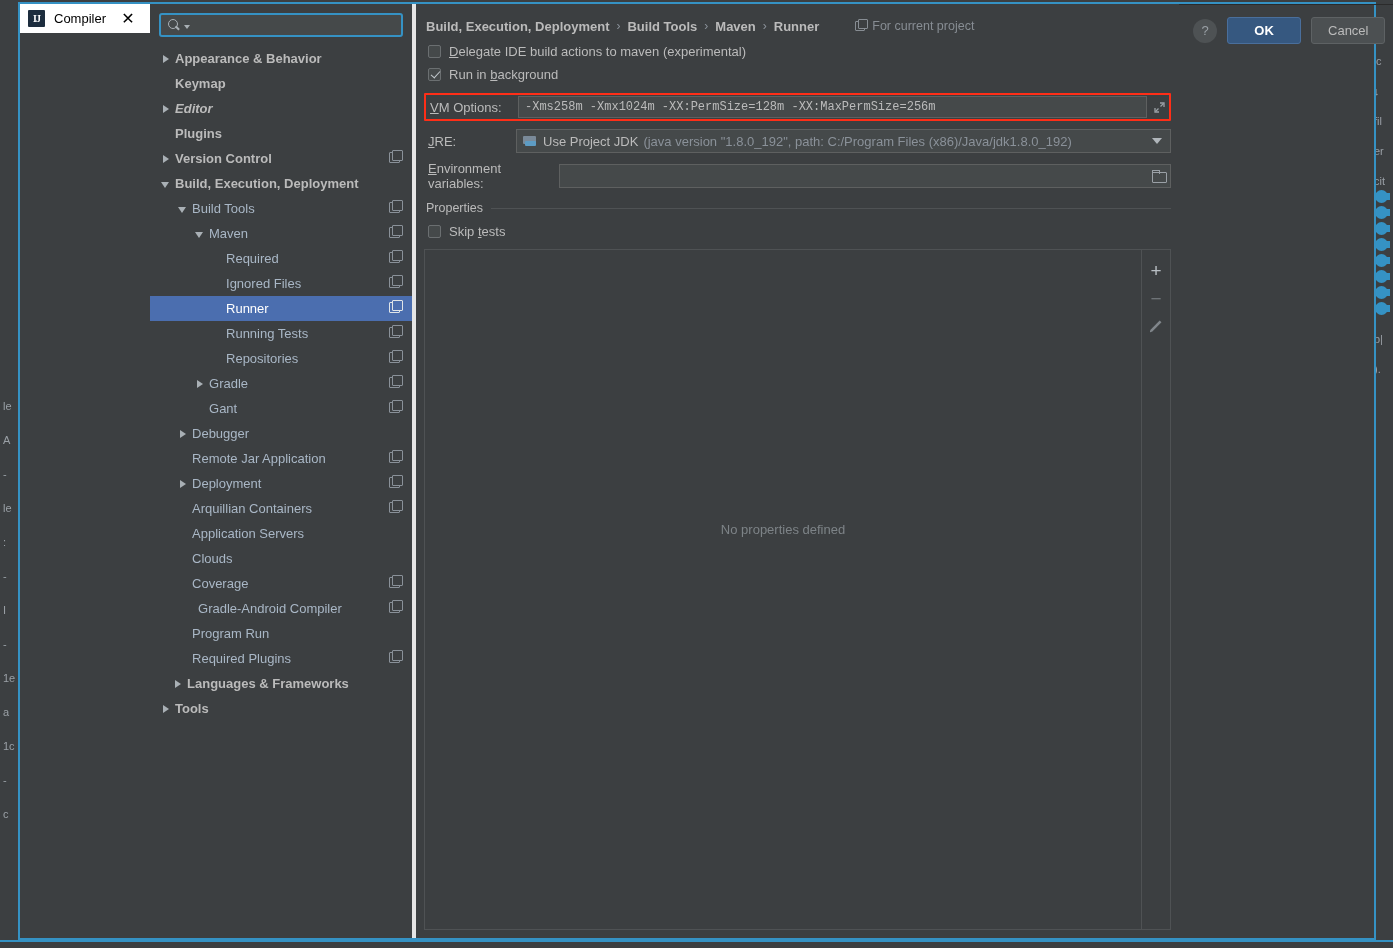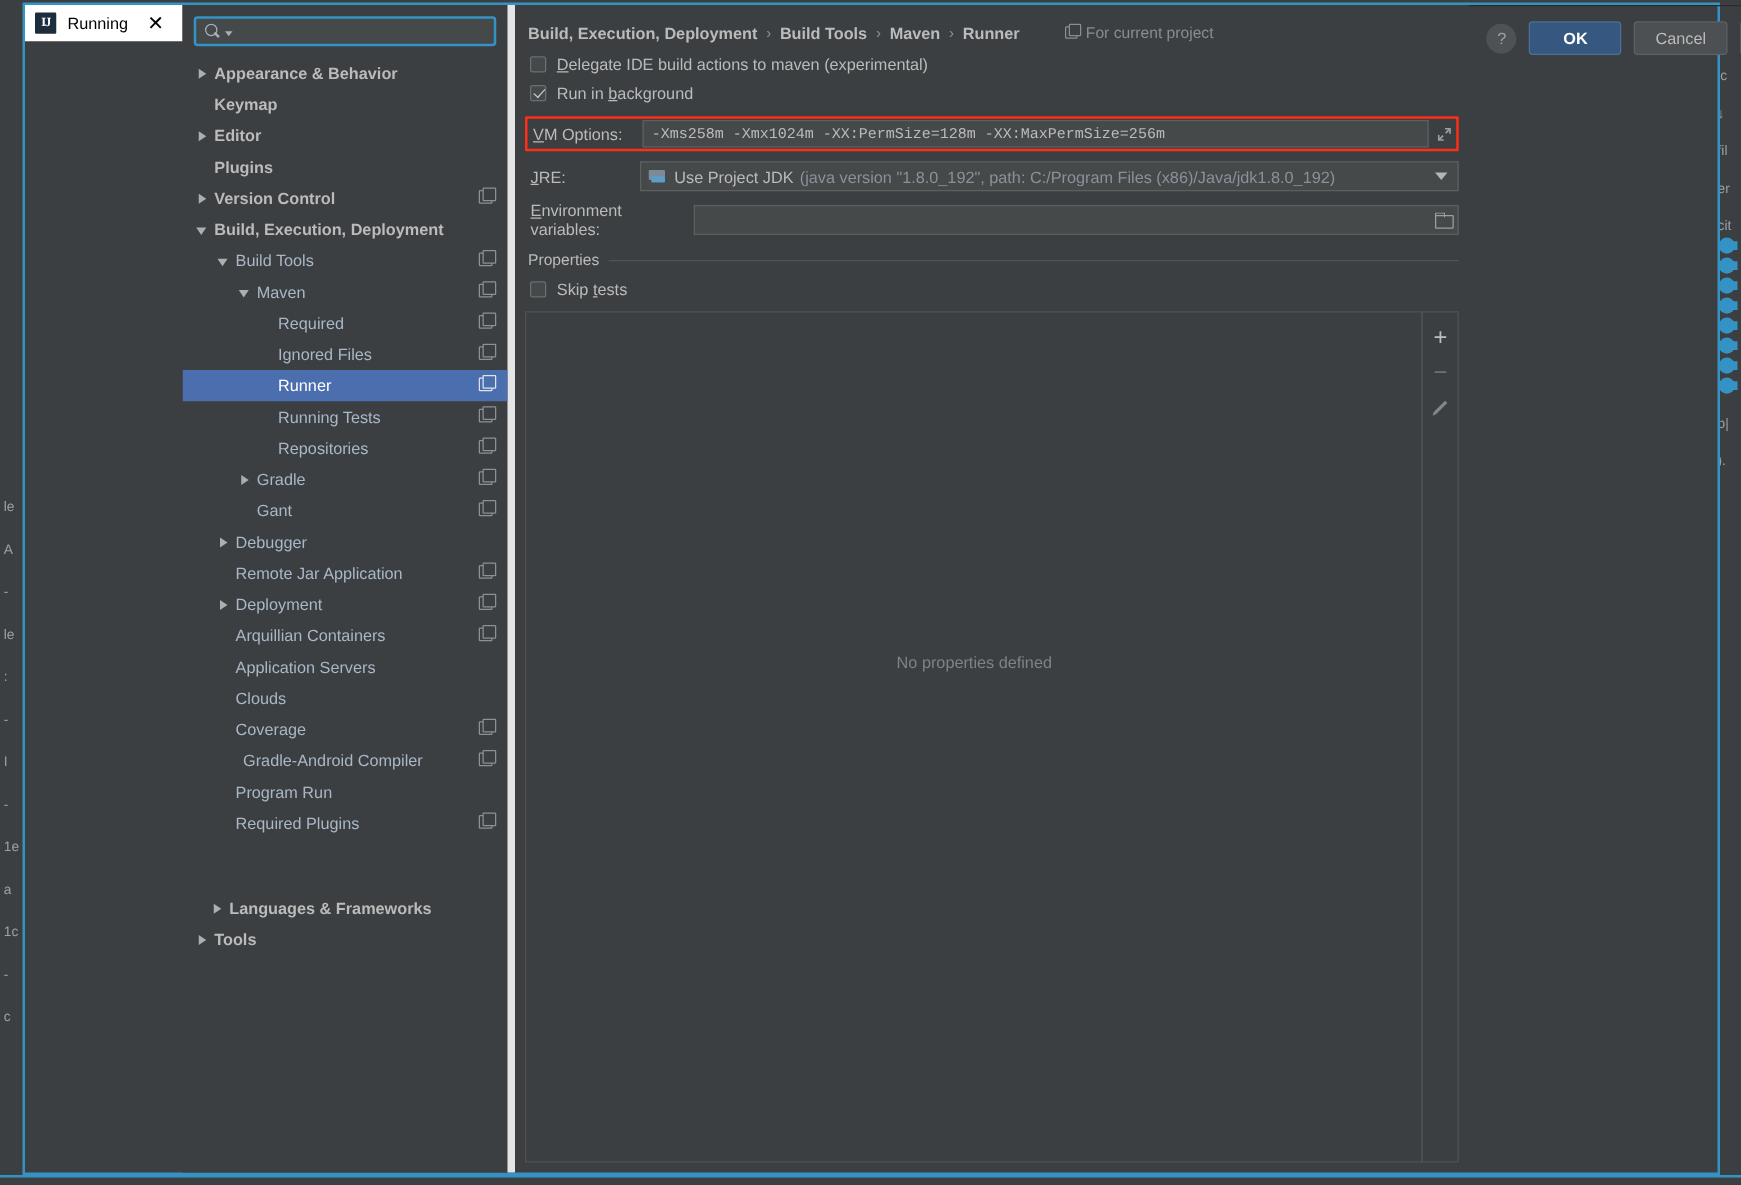--- a/index.html
+++ b/index.html
@@ -72,21 +72,21 @@
   #close-btn {
     width: 44px; height: 29px; display: flex; align-items: center;
     justify-content: center; color: #000; font-size: 16px; cursor: pointer;
   }
 
   #body-area { flex: 1; display: flex; min-height: 0; }
 
   
   #sidebar {
     width: 266px; flex: none; display: flex; flex-direction: column;
-    border-right: 6px solid #e5e5e5;
+    border-right: 4px solid #e5e5e5;
     background: #3c3f41;
   }
   #search-wrap { padding: 9px 9px 7px 9px; }
   #search-box {
     height: 24px; background: #45494a;
     border: 2px solid #3592c4; border-radius: 3px;
     display: flex; align-items: center; padding: 0 6px;
   }
   #search-icon-g {
     width: 14px; height: 14px; position: relative; flex: none; margin-right: 2px;
@@ -352,21 +352,21 @@
       <div class="bg-frag" style="padding-left: 3px; margin-top: 18px;">).</div>
     </div>
   <div id="bg-bottom-bar"></div>
   <div id="bg-blue-line-bottom"></div>
 </div>
 
 <div id="dialog">
 
   <div id="titlebar">
     <div id="title-icon">IJ</div>
-    <div id="title-text">Running</div>
+    <div id="title-text">Compiler</div>
     <div id="close-btn">✕</div>
   </div>
 
   <div id="body-area">
 
     <div id="sidebar">
       <div id="search-wrap">
         <div id="search-box">
           <span id="search-icon-g"></span>
           <span id="search-caret"></span>
@@ -375,21 +375,21 @@
       </div>
       <div id="tree">
           <div class="tree-row lvl0" style="padding-left: 10px;">
             <span class="tree-arrow collapsed"></span>
             <span class="tree-label">Appearance &amp; Behavior</span>
           </div>
           <div class="tree-row lvl0" style="padding-left: 10px;">
             <span class="tree-arrow"></span>
             <span class="tree-label">Keymap</span>
           </div>
-          <div class="tree-row lvl0" style="padding-left: 10px;">
+          <div class="tree-row lvl0" style="padding-left: 10px; font-style: italic;">
             <span class="tree-arrow collapsed"></span>
             <span class="tree-label">Editor</span>
           </div>
           <div class="tree-row lvl0" style="padding-left: 10px;">
             <span class="tree-arrow"></span>
             <span class="tree-label">Plugins</span>
           </div>
           <div class="tree-row lvl0" style="padding-left: 10px;">
             <span class="tree-arrow collapsed"></span>
             <span class="tree-label">Version Control</span>
@@ -483,21 +483,21 @@
           </div>
           <div class="tree-row lvl1" style="padding-left: 27px;">
             <span class="tree-arrow"></span>
             <span class="tree-label">Program Run</span>
           </div>
           <div class="tree-row lvl1" style="padding-left: 27px;">
             <span class="tree-arrow"></span>
             <span class="tree-label">Required Plugins</span>
             <span class="proj-icon"></span>
           </div>
-          <div class="tree-row lvl0" style="padding-left: 22px; margin-top: 43px;">
+          <div class="tree-row lvl0" style="padding-left: 22px;">
             <span class="tree-arrow collapsed"></span>
             <span class="tree-label">Languages &amp; Frameworks</span>
           </div>
           <div class="tree-row lvl0" style="padding-left: 10px;">
             <span class="tree-arrow collapsed"></span>
             <span class="tree-label">Tools</span>
           </div>
         </div>
     </div>
 

